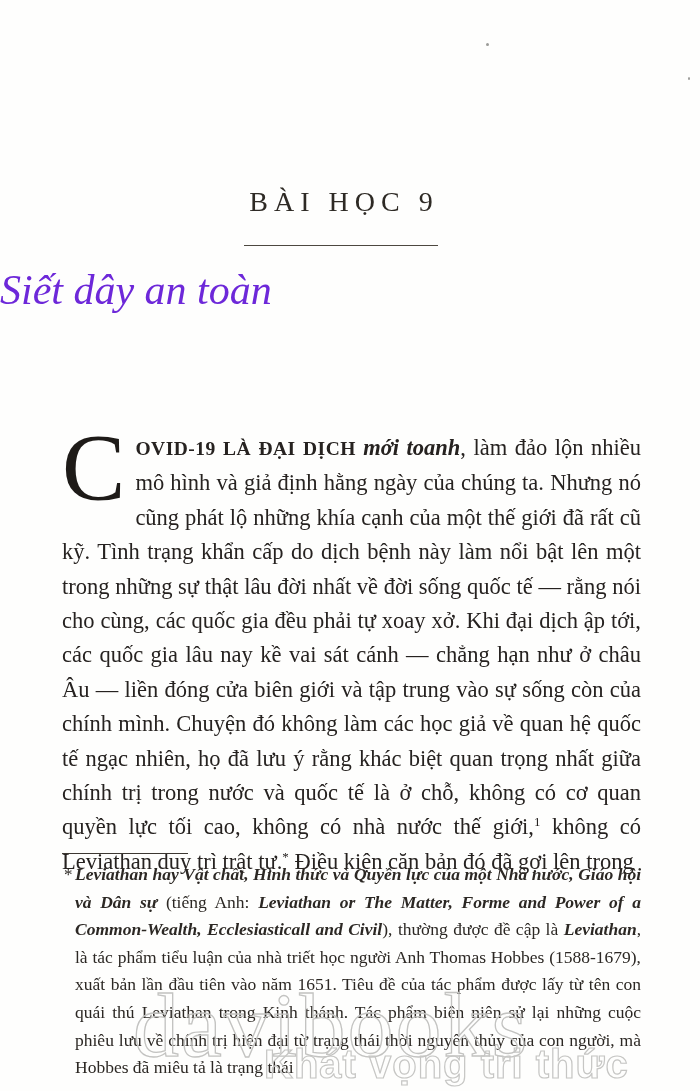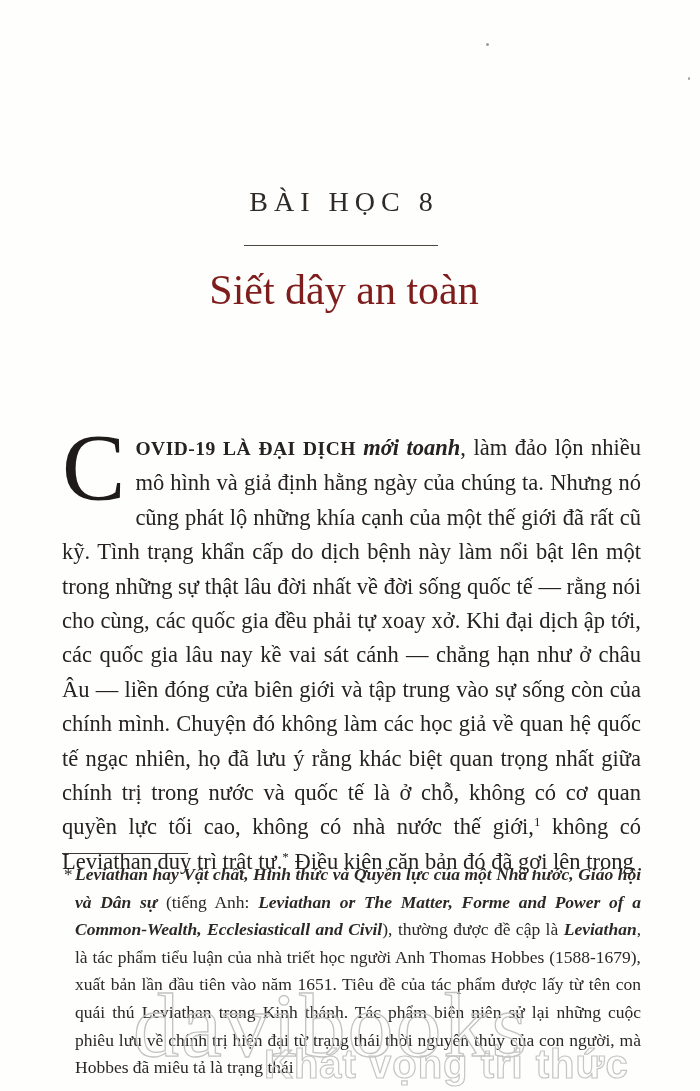--- a/index.html
+++ b/index.html
@@ -29,23 +29,23 @@
   }
   .lesson-divider {
     position: absolute;
     top: 245px; left: 244px;
     width: 194px; height: 0;
     border-top: 1.6px solid #4d4840;
   }
   .chapter-title {
     position: absolute;
     top: 266px; left: 0; right: 12px;
-    text-align: center;
     font-size: 42px;
-    color: #7f1d1d;
+    color: #6d28d9;
+    font-style: italic;
   }
 
   
   .body-paragraph {
     position: absolute;
     top: 431px; left: 62px;
     width: 579px;
     font-size: 22.5px;
     line-height: 34.4px;
     text-align: justify;
@@ -120,21 +120,21 @@
   
   .speckle { position: absolute; background: #9b9b98; border-radius: 50%; }
   .speckle.s1 { left: 486px; top: 43px; width: 3px; height: 3px; }
   .speckle.s2 { left: 688px; top: 77px; width: 2px; height: 3px; }
 </style>
 </head>
 <body>
 
 <div class="page">
 
-  <div class="lesson-label">BÀI HỌC 8</div>
+  <div class="lesson-label">BÀI HỌC 9</div>
   <div class="lesson-divider"></div>
   <div class="chapter-title">Siết dây an toàn</div>
 
   <div class="body-paragraph">
     <span class="drop-cap">C</span><span class="opening-caps">OVID-19 LÀ ĐẠI DỊCH </span><span class="it">mới toanh</span><span>, làm đảo lộn nhiều mô hình và giả định hằng ngày của chúng ta. Nhưng nó cũng phát lộ những khía cạnh của một thế giới đã rất cũ kỹ. Tình trạng khẩn cấp do dịch bệnh này làm nổi bật lên một trong những sự thật lâu đời nhất về đời sống quốc tế — rằng nói cho cùng, các quốc gia đều phải tự xoay xở. Khi đại dịch ập tới, các quốc gia lâu nay kề vai sát cánh — chẳng hạn như ở châu Âu — liền đóng cửa biên giới và tập trung vào sự sống còn của chính mình. Chuyện đó không làm các học giả về quan hệ quốc tế ngạc nhiên, họ đã lưu ý rằng khác biệt quan trọng nhất giữa chính trị trong nước và quốc tế là ở chỗ, không có cơ quan quyền lực tối cao, không có nhà nước thế giới,</span><sup class="fn-ref">1</sup><span> không có Leviathan duy trì trật tự.</span><sup class="fn-ref">*</sup><span> Điều kiện căn bản đó đã gợi lên trong</span>
   </div>
 
   <div class="footnote-rule"></div>
   <div class="footnote">
     <span class="footnote-marker">*</span>

